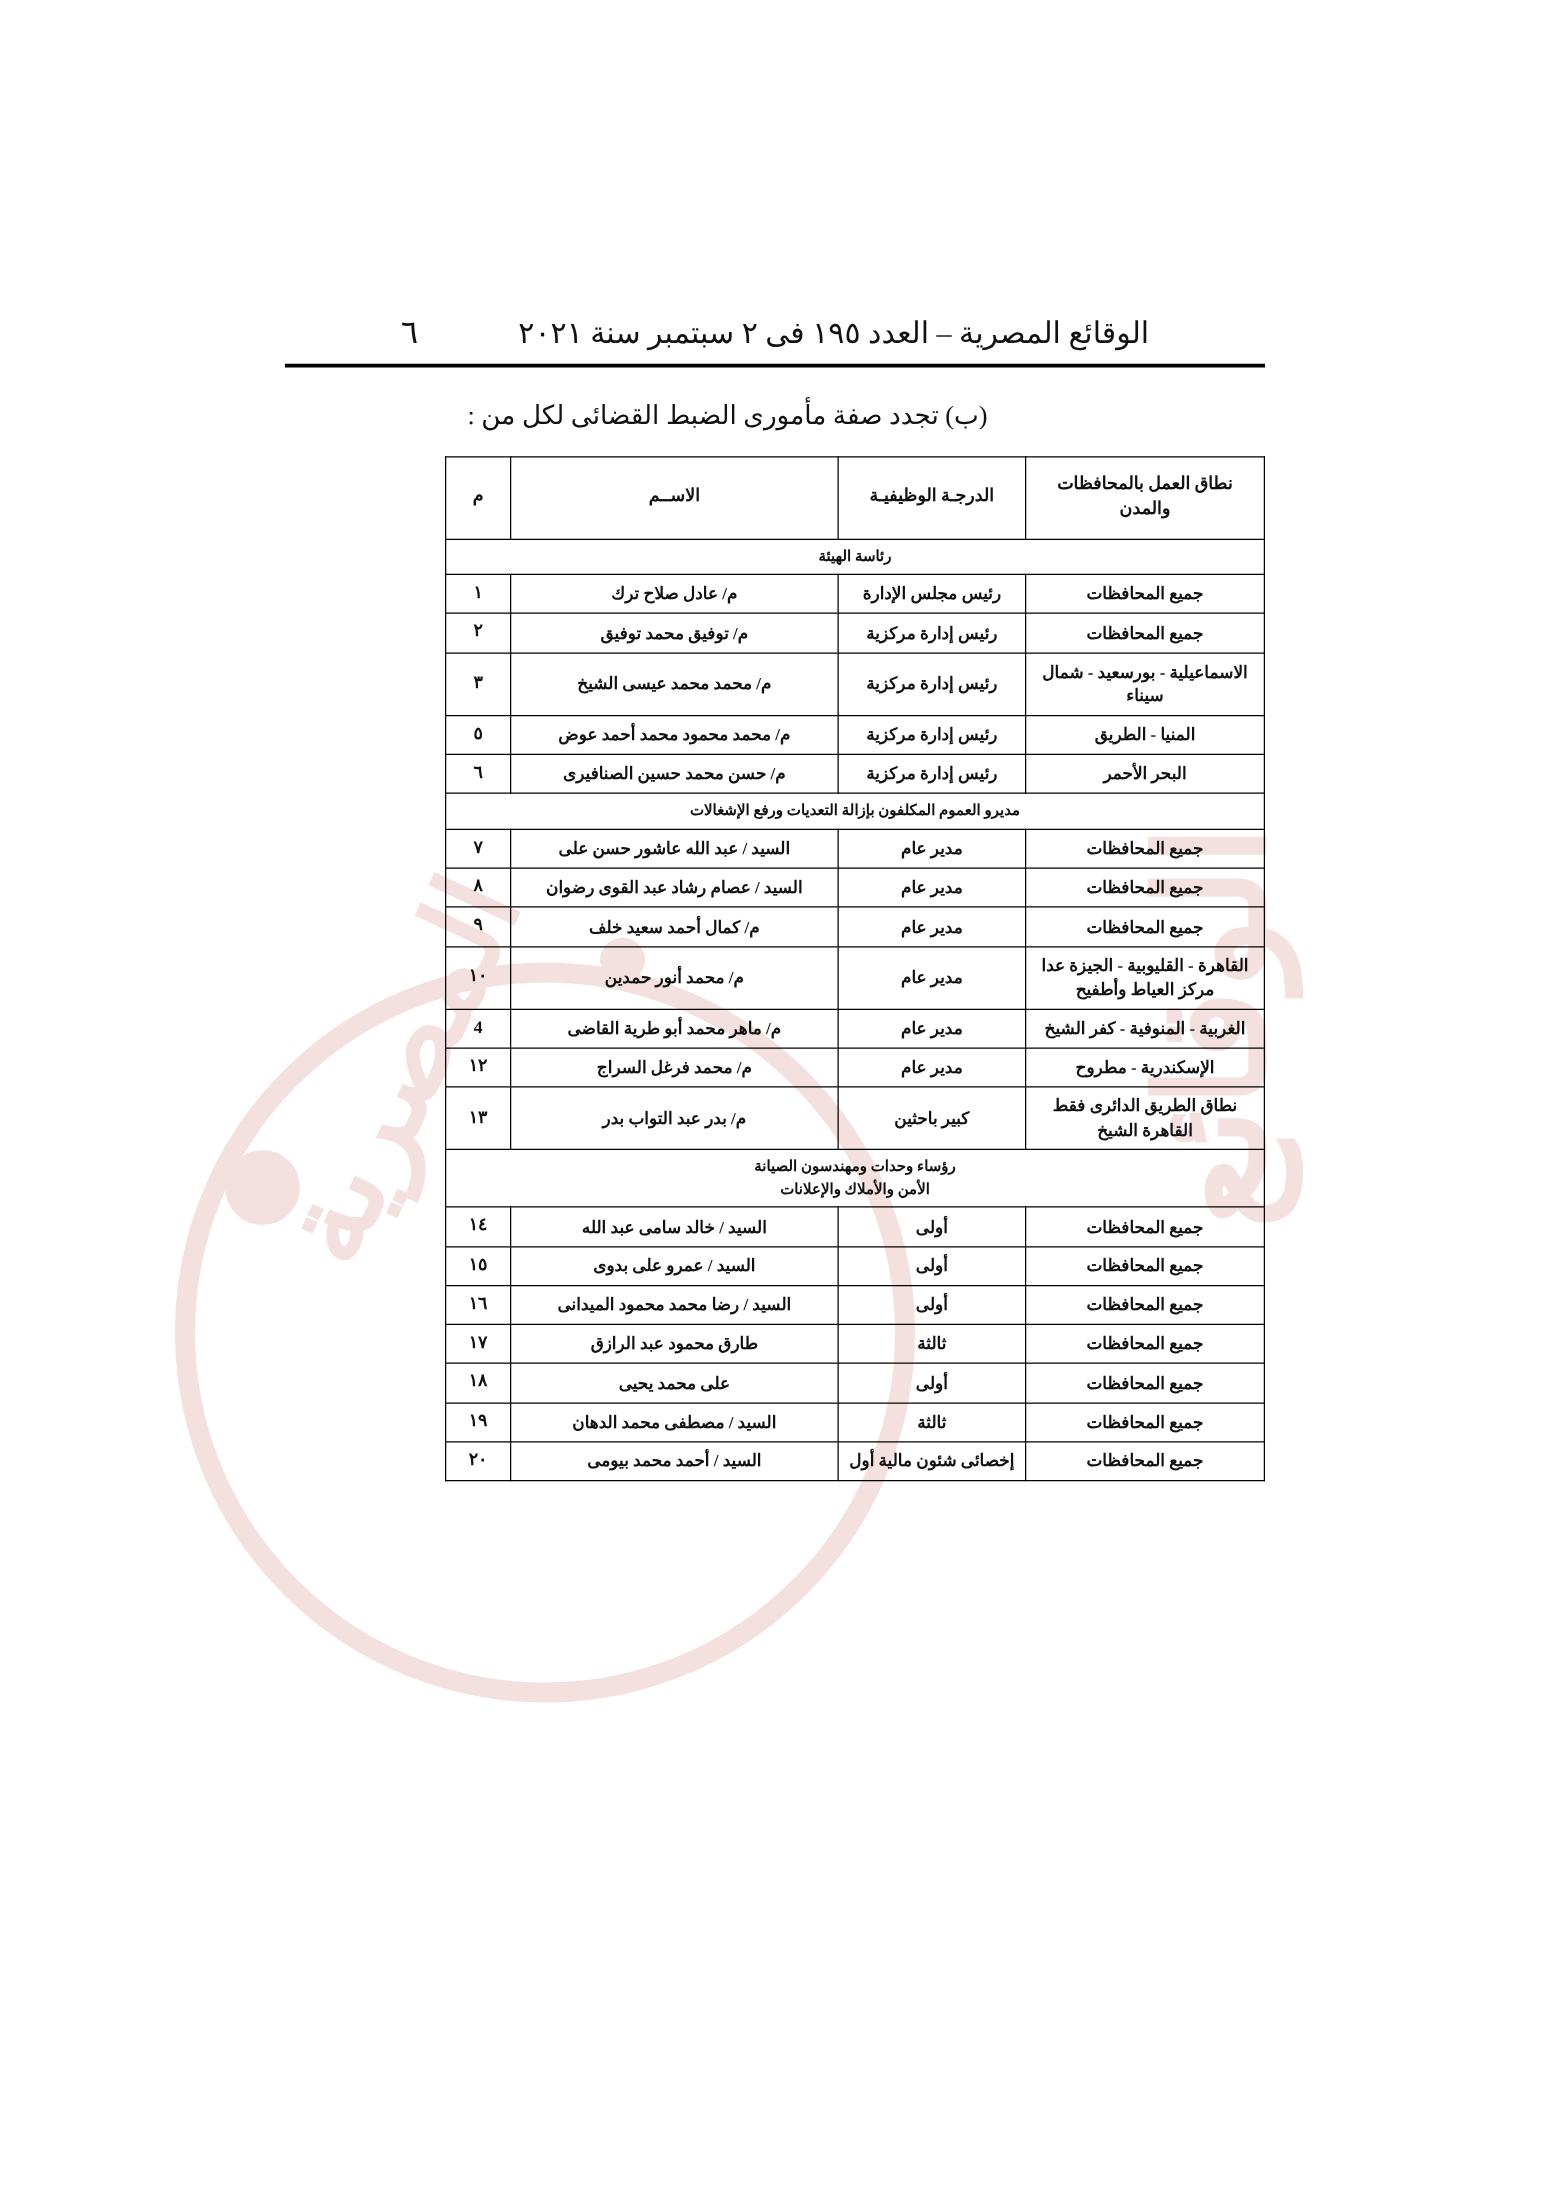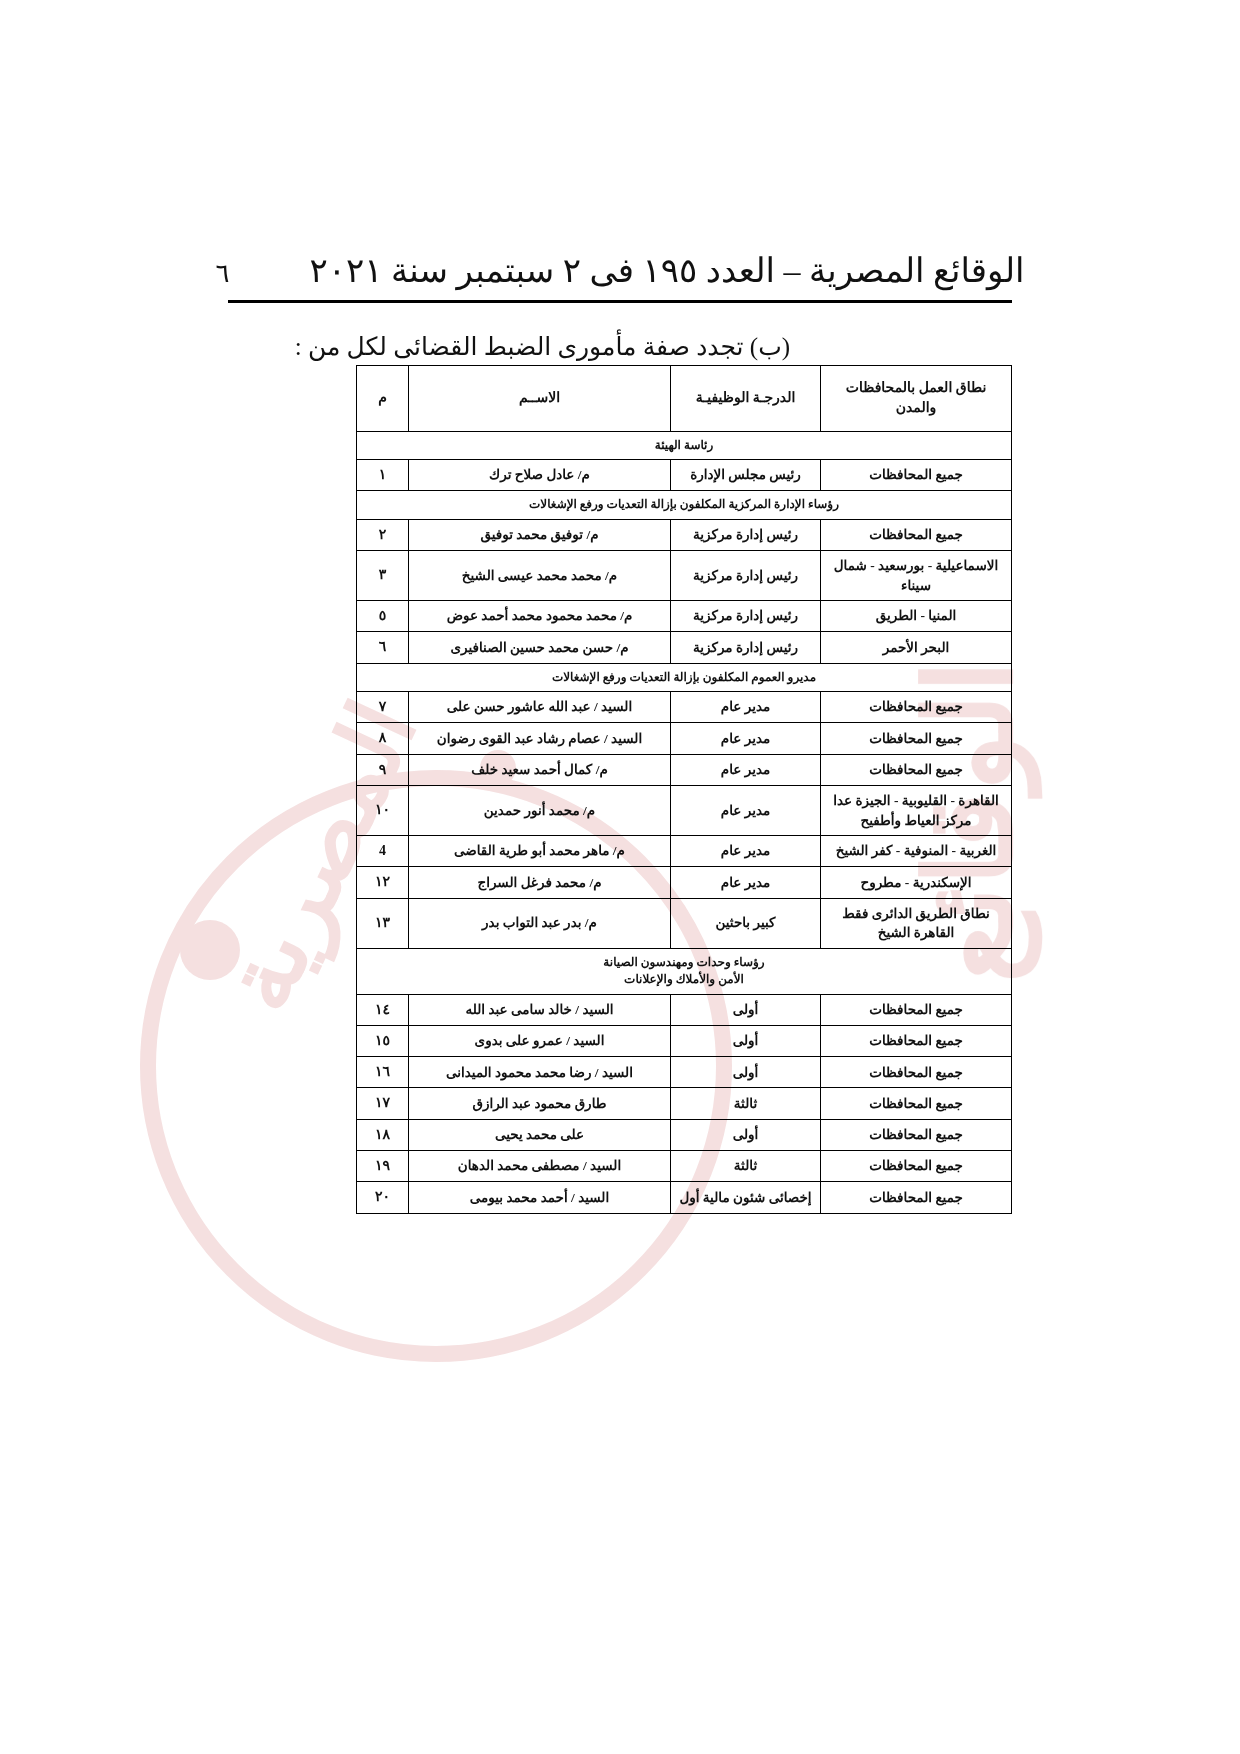--- a/index.html
+++ b/index.html
@@ -74,39 +74,38 @@
   }
   .header-line {
     display: flex;
     align-items: baseline;
     justify-content: center;
     gap: 80px;
     font-size: 26px;
     padding: 0 245px;
   }
   .header-title {
-    font-size: 34px;
+    font-size: 24px;
     white-space: nowrap;
   }
   .page-number {
     font-size: 26px;
   }
   .header-rule {
     margin: 10px 228px 0 228px;
     border-bottom: 3px solid #000;
   }
 
   
   .caption {
     position: absolute;
     top: 320px;
     right: 450px;
-    font-size: 25px;
+    font-size: 21px;
     z-index: 2;
-    margin-top: 12px;
   }
 
   
   .table-wrap {
     position: absolute;
     top: 365px;
     right: 228px;
     width: 655px;
     z-index: 2;
   }
@@ -184,23 +183,20 @@
           <tr>
             <td class="section" colspan="4">رئاسة الهيئة</td>
           </tr>
           <tr>
             <td>جميع المحافظات</td>
             <td>رئيس مجلس الإدارة</td>
             <td class="name">م/ عادل صلاح ترك</td>
             <td class="num">١</td>
           </tr>
           <tr>
-            <td class="section" colspan="4">رؤساء الإدارة المركزية المكلفون بإزالة التعديات ورفع الإشغالات</td>
-          </tr>
-          <tr>
             <td>جميع المحافظات</td>
             <td>رئيس إدارة مركزية</td>
             <td class="name">م/ توفيق محمد توفيق</td>
             <td class="num">٢</td>
           </tr>
           <tr>
             <td>الاسماعيلية - بورسعيد - شمال سيناء</td>
             <td>رئيس إدارة مركزية</td>
             <td class="name">م/ محمد محمد عيسى الشيخ</td>
             <td class="num">٣</td>

